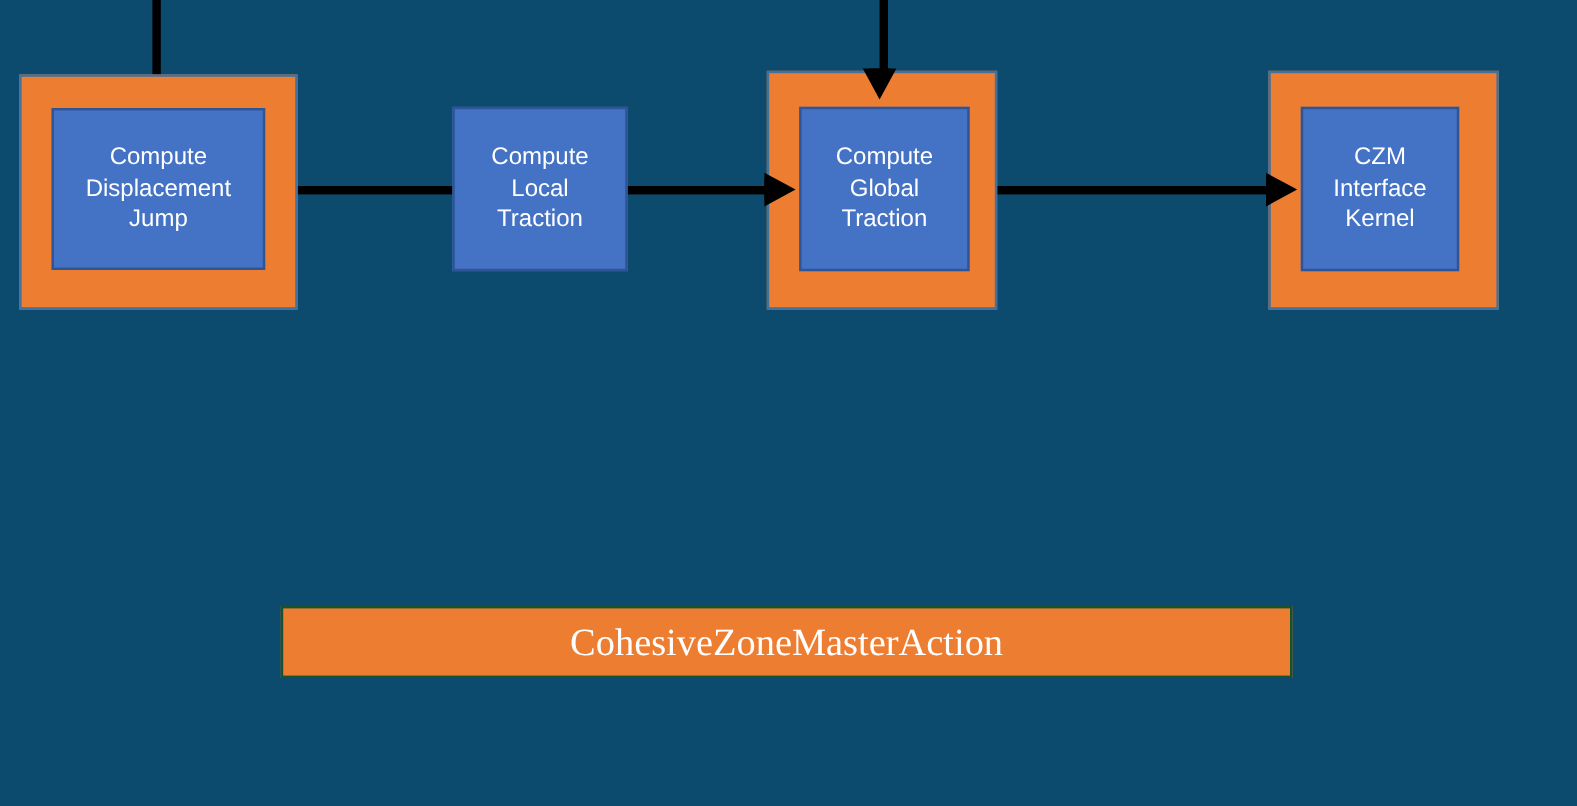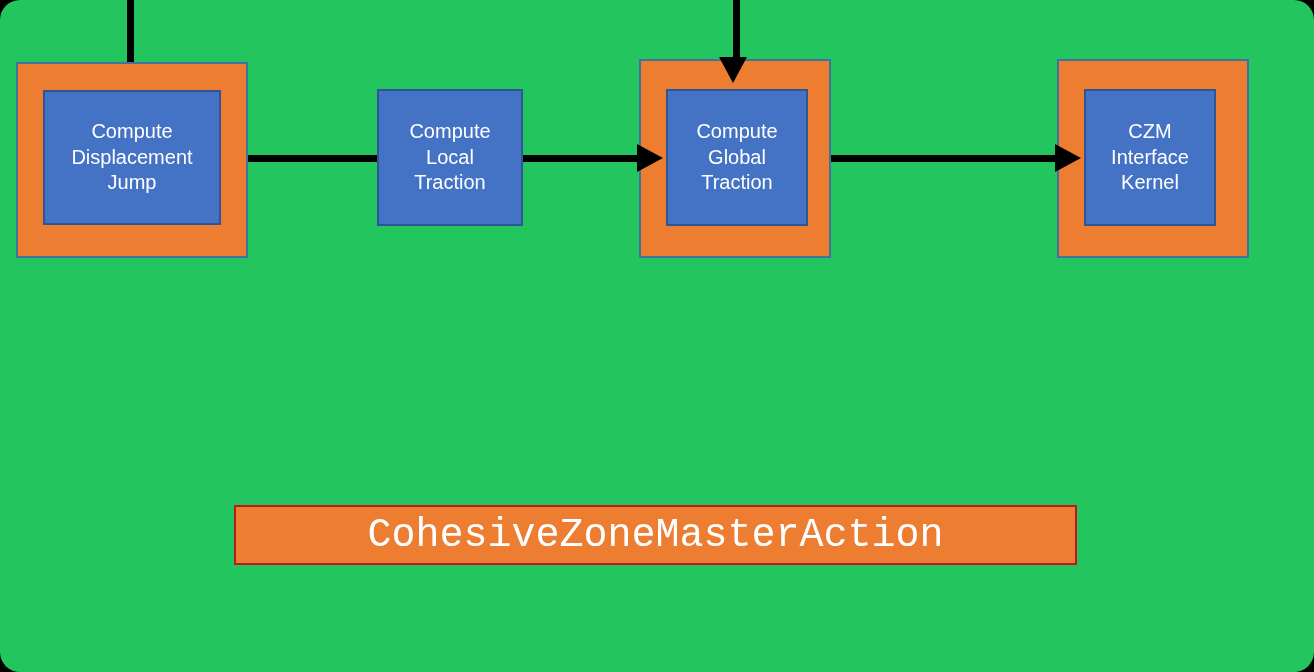--- a/index.html
+++ b/index.html
@@ -10,22 +10,21 @@
   body {
     width: 1314px;
     height: 672px;
     font-family: "Liberation Sans", sans-serif;
     overflow: hidden;
   }
   #canvas {
     position: relative;
     width: 1314px;
     height: 672px;
-    background: #22c55e;
-    border-radius: 20px;
+    background: #0c4a6e;
   }
 
   
   .outer-box {
     position: absolute;
     background: #ED7D31;
     border: 2px solid #41719C;
     box-sizing: border-box;
   }
 
@@ -43,28 +42,28 @@
     font-size: 20px;
     line-height: 1.28;
     font-family: "Liberation Sans", sans-serif;
     white-space: pre-line;
   }
 
   
   .action-bar {
     position: absolute;
     background: #ED7D31;
-    border: 2px solid #b91c1c;
+    border: 2px solid #14532d;
     box-sizing: border-box;
     display: flex;
     align-items: center;
     justify-content: center;
     color: #FFFFFF;
-    font-size: 40px;
-    font-family: Liberation Mono, monospace;
+    font-size: 32px;
+    font-family: Liberation Serif, serif;
   }
 
   
   .conn {
     position: absolute;
     background: #000000;
   }
   .conn-h { height: 7px; }
   .conn-v { width: 7px; }
 

